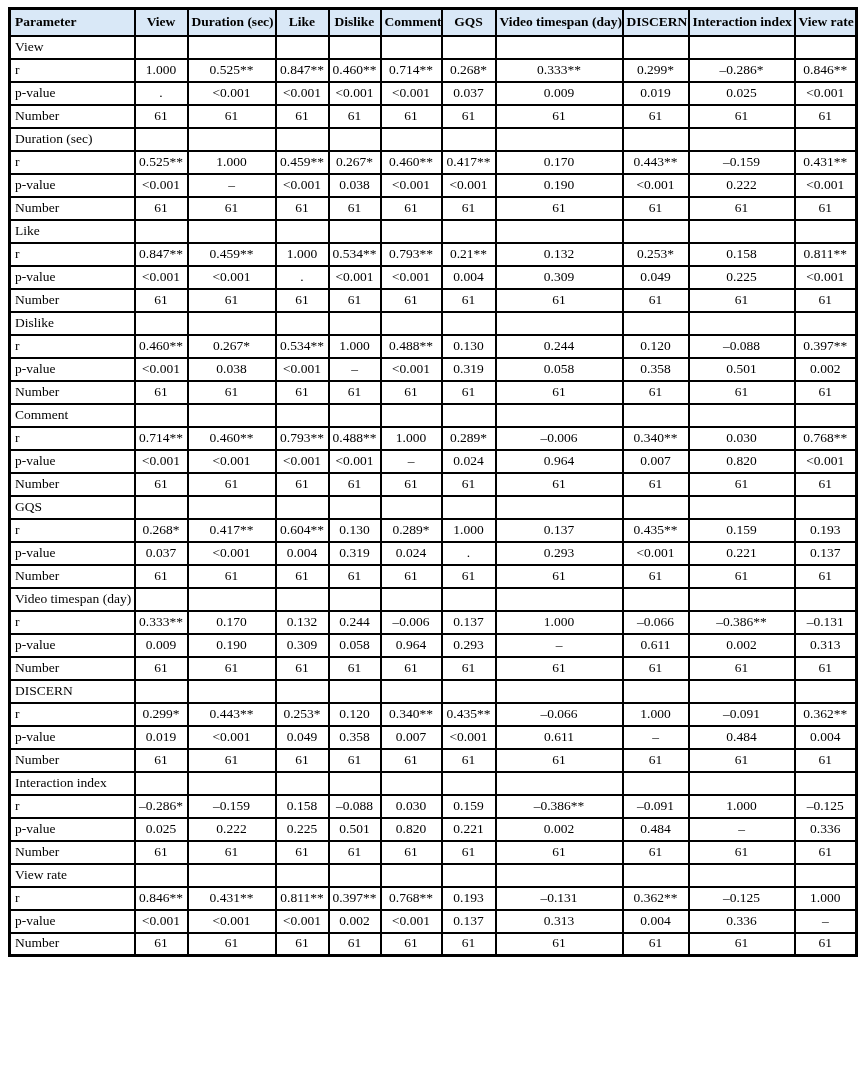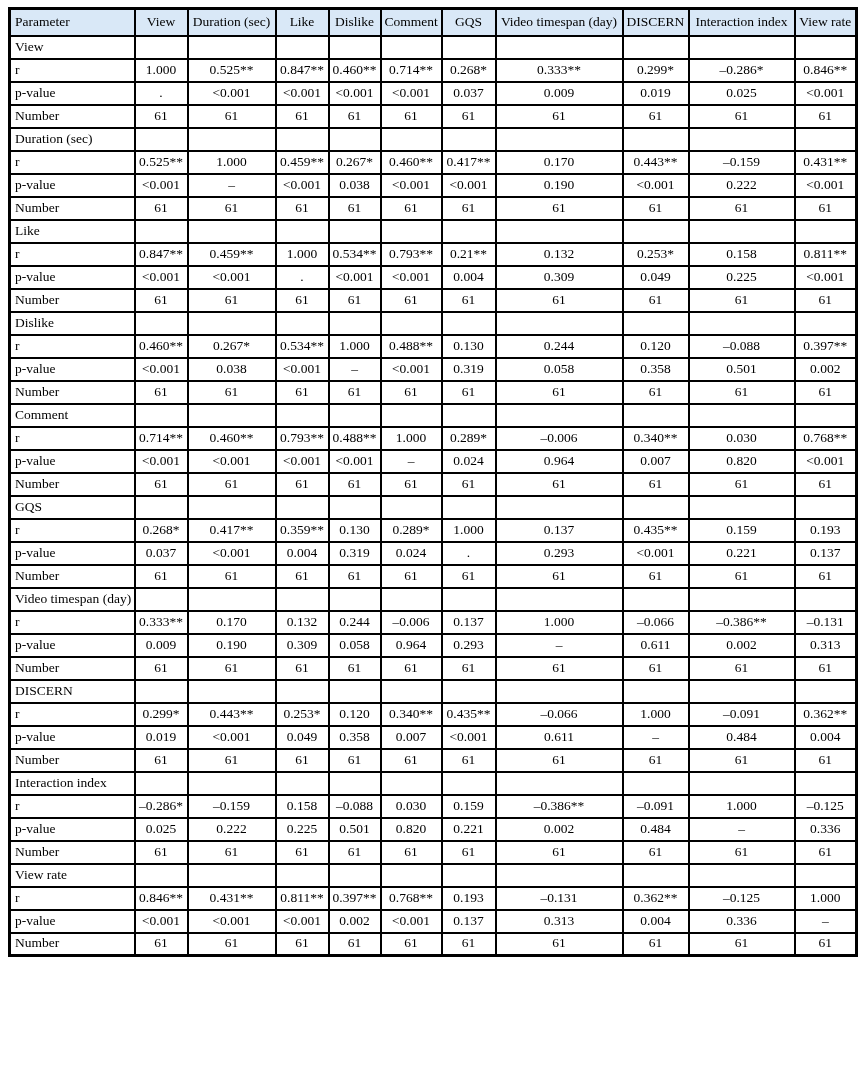--- a/index.html
+++ b/index.html
@@ -32,21 +32,21 @@
     vertical-align: middle;
     overflow: hidden;
     white-space: nowrap;
     height: 23px;
     box-sizing: border-box;
     color: #000000;
     font-weight: normal;
   }
   table.corr thead th {
     background: #D9E8F7;
-    font-weight: normal;
+    font-weight: bold;
     height: 27px;
   }
   table.corr thead th.first,
   table.corr td.label {
     text-align: left;
     padding-left: 4px;
   }
   
   col.c0  { width: 125px; }
   col.c1  { width: 53px;  }
@@ -364,21 +364,21 @@
           <td></td>
           <td></td>
           <td></td>
           <td></td>
           <td></td>
         </tr>
         <tr>
           <td class="label">r</td>
           <td>0.268*</td>
           <td>0.417**</td>
-          <td>0.359**</td>
+          <td>0.604**</td>
           <td>0.130</td>
           <td>0.289*</td>
           <td>1.000</td>
           <td>0.137</td>
           <td>0.435**</td>
           <td>0.159</td>
           <td>0.193</td>
         </tr>
         <tr>
           <td class="label">p-value</td>

